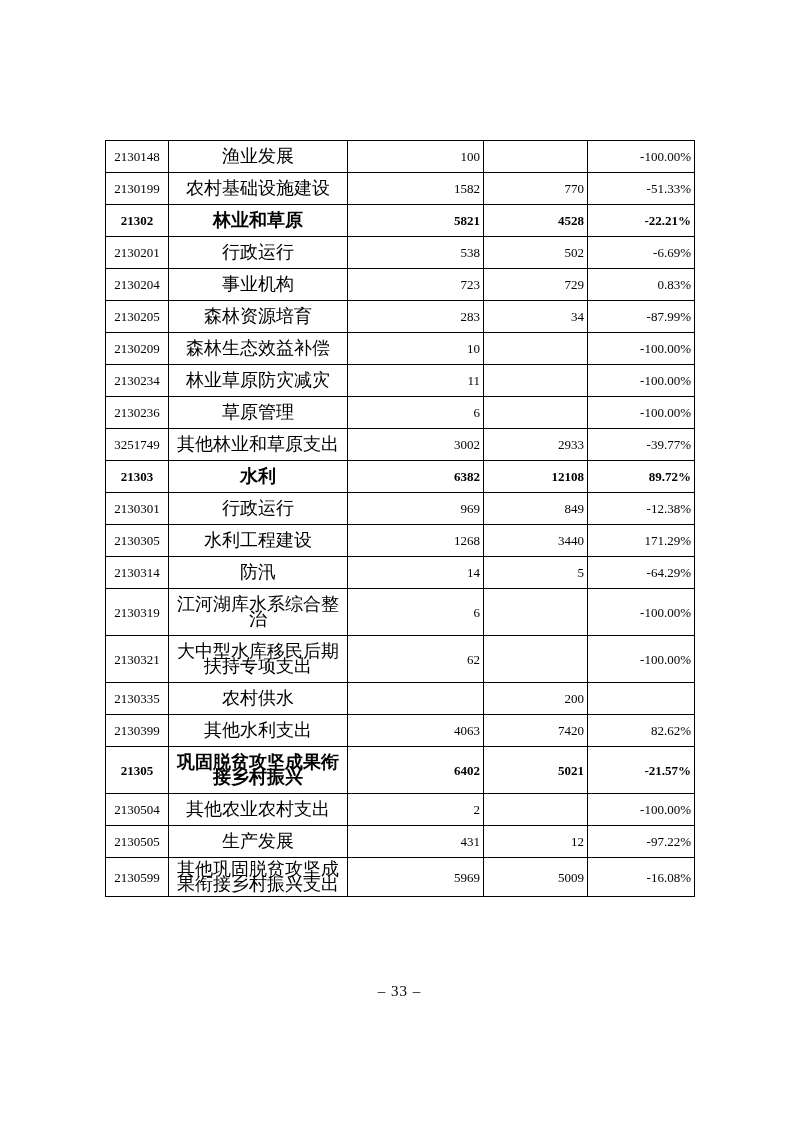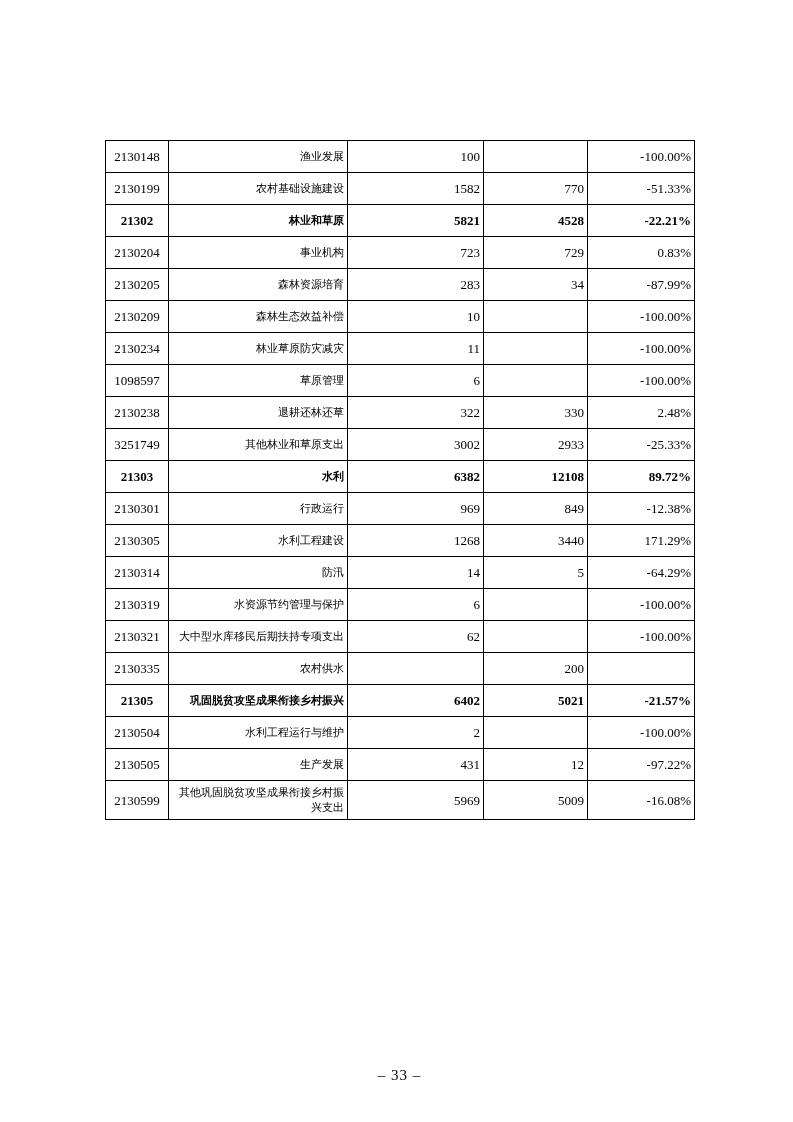--- a/index.html
+++ b/index.html
@@ -32,38 +32,38 @@
   table.budget-table td {
     border: 1px solid #000000;
     padding: 8px 3px;
     line-height: 15px;
     vertical-align: middle;
     overflow: hidden;
     word-break: break-all;
   }
   td.cell-code { text-align: center; }
   td.cell-name {
-    text-align: right;
+    text-align: center;
     padding-left: 5px;
     padding-right: 2px;
-    font-size: 11px;
+    font-size: 18px;
   }
   td.cell-amount-a,
   td.cell-amount-b,
   td.cell-change {
     text-align: right;
     padding-right: 3px;
   }
   tr.emphasis { font-weight: bold; }
   tr:last-child td { padding-top: 4px; padding-bottom: 4px; }
   .page-footer {
     position: absolute;
     left: 105px;
     width: 589px;
-    top: 1068px;
+    top: 984px;
     text-align: center;
     font-size: 15px;
     line-height: 15px;
     color: #000000;
     letter-spacing: 1px;
   }
 </style>
 </head>
 <body>
 
@@ -93,20 +93,27 @@
           <td class="cell-change">-51.33%</td>
         </tr>
         <tr class="emphasis">
           <td class="cell-code">21302</td>
           <td class="cell-name">林业和草原</td>
           <td class="cell-amount-a">5821</td>
           <td class="cell-amount-b">4528</td>
           <td class="cell-change">-22.21%</td>
         </tr>
         <tr>
+          <td class="cell-code">2130201</td>
+          <td class="cell-name">行政运行</td>
+          <td class="cell-amount-a">538</td>
+          <td class="cell-amount-b">502</td>
+          <td class="cell-change">-6.69%</td>
+        </tr>
+        <tr>
           <td class="cell-code">2130204</td>
           <td class="cell-name">事业机构</td>
           <td class="cell-amount-a">723</td>
           <td class="cell-amount-b">729</td>
           <td class="cell-change">0.83%</td>
         </tr>
         <tr>
           <td class="cell-code">2130205</td>
           <td class="cell-name">森林资源培育</td>
           <td class="cell-amount-a">283</td>
@@ -121,39 +128,32 @@
           <td class="cell-change">-100.00%</td>
         </tr>
         <tr>
           <td class="cell-code">2130234</td>
           <td class="cell-name">林业草原防灾减灾</td>
           <td class="cell-amount-a">11</td>
           <td class="cell-amount-b"></td>
           <td class="cell-change">-100.00%</td>
         </tr>
         <tr>
-          <td class="cell-code">1098597</td>
+          <td class="cell-code">2130236</td>
           <td class="cell-name">草原管理</td>
           <td class="cell-amount-a">6</td>
           <td class="cell-amount-b"></td>
           <td class="cell-change">-100.00%</td>
-        </tr>
-        <tr>
-          <td class="cell-code">2130238</td>
-          <td class="cell-name">退耕还林还草</td>
-          <td class="cell-amount-a">322</td>
-          <td class="cell-amount-b">330</td>
-          <td class="cell-change">2.48%</td>
         </tr>
         <tr>
           <td class="cell-code">3251749</td>
           <td class="cell-name">其他林业和草原支出</td>
           <td class="cell-amount-a">3002</td>
           <td class="cell-amount-b">2933</td>
-          <td class="cell-change">-25.33%</td>
+          <td class="cell-change">-39.77%</td>
         </tr>
         <tr class="emphasis">
           <td class="cell-code">21303</td>
           <td class="cell-name">水利</td>
           <td class="cell-amount-a">6382</td>
           <td class="cell-amount-b">12108</td>
           <td class="cell-change">89.72%</td>
         </tr>
         <tr>
           <td class="cell-code">2130301</td>
@@ -171,49 +171,56 @@
         </tr>
         <tr>
           <td class="cell-code">2130314</td>
           <td class="cell-name">防汛</td>
           <td class="cell-amount-a">14</td>
           <td class="cell-amount-b">5</td>
           <td class="cell-change">-64.29%</td>
         </tr>
         <tr>
           <td class="cell-code">2130319</td>
-          <td class="cell-name">水资源节约管理与保护</td>
+          <td class="cell-name">江河湖库水系综合整治</td>
           <td class="cell-amount-a">6</td>
           <td class="cell-amount-b"></td>
           <td class="cell-change">-100.00%</td>
         </tr>
         <tr>
           <td class="cell-code">2130321</td>
           <td class="cell-name">大中型水库移民后期扶持专项支出</td>
           <td class="cell-amount-a">62</td>
           <td class="cell-amount-b"></td>
           <td class="cell-change">-100.00%</td>
         </tr>
         <tr>
           <td class="cell-code">2130335</td>
           <td class="cell-name">农村供水</td>
           <td class="cell-amount-a"></td>
           <td class="cell-amount-b">200</td>
           <td class="cell-change"></td>
+        </tr>
+        <tr>
+          <td class="cell-code">2130399</td>
+          <td class="cell-name">其他水利支出</td>
+          <td class="cell-amount-a">4063</td>
+          <td class="cell-amount-b">7420</td>
+          <td class="cell-change">82.62%</td>
         </tr>
         <tr class="emphasis">
           <td class="cell-code">21305</td>
           <td class="cell-name">巩固脱贫攻坚成果衔接乡村振兴</td>
           <td class="cell-amount-a">6402</td>
           <td class="cell-amount-b">5021</td>
           <td class="cell-change">-21.57%</td>
         </tr>
         <tr>
           <td class="cell-code">2130504</td>
-          <td class="cell-name">水利工程运行与维护</td>
+          <td class="cell-name">其他农业农村支出</td>
           <td class="cell-amount-a">2</td>
           <td class="cell-amount-b"></td>
           <td class="cell-change">-100.00%</td>
         </tr>
         <tr>
           <td class="cell-code">2130505</td>
           <td class="cell-name">生产发展</td>
           <td class="cell-amount-a">431</td>
           <td class="cell-amount-b">12</td>
           <td class="cell-change">-97.22%</td>

